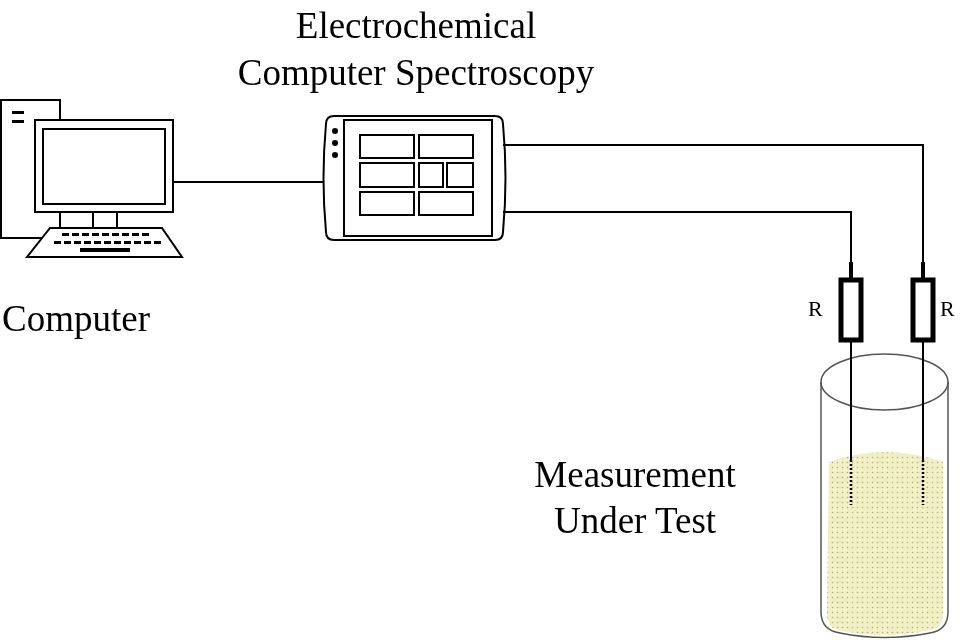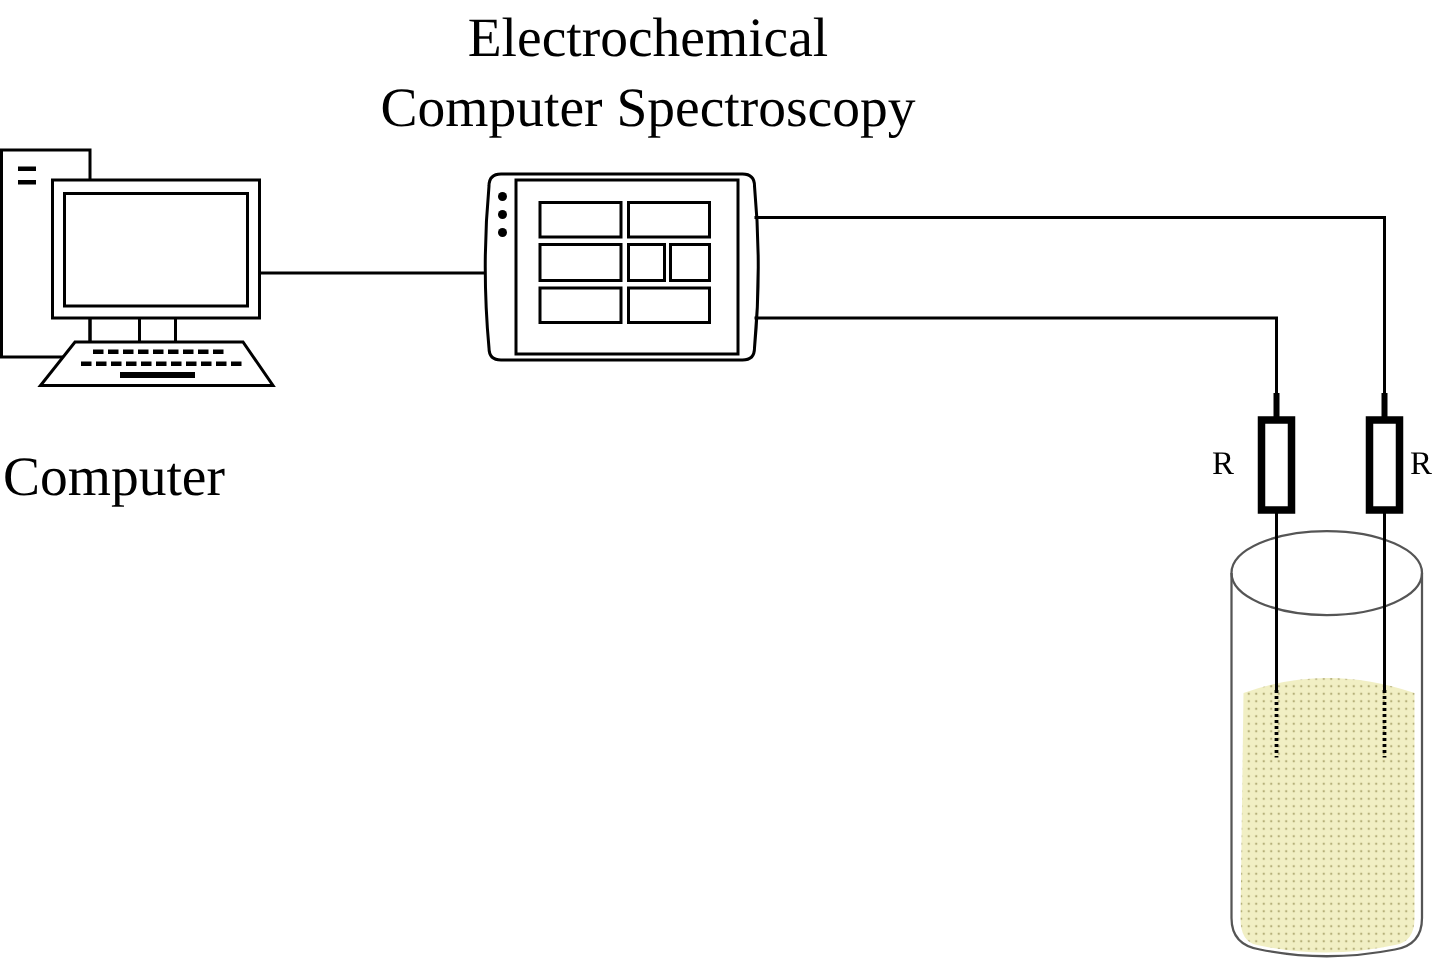--- a/index.html
+++ b/index.html
@@ -1,19 +1,19 @@
 <!DOCTYPE html>
 <html><head>
 <meta charset="utf-8">
 <style>
   html, body { margin: 0; padding: 0; background: #ffffff; }
   body { width: 962px; height: 640px; position: relative; overflow: hidden; font-family: "Liberation Serif", "DejaVu Serif", serif; color: #000; }
   svg.diagram { position: absolute; left: 0; top: 0; }
   .lbl { position: absolute; font-family: "Liberation Serif", "DejaVu Serif", serif; color: #000; white-space: nowrap; line-height: 1.0; }
-  .title { left: 192px; top: 2px; width: 480px; text-align: center; font-size: 37px; line-height: 47px; }
+  .title { left: 176px; top: 2px; width: 480px; text-align: center; font-size: 37px; line-height: 47px; }
   .computer-lbl { left: 2px; top: 300px; font-size: 37px; }
   .mut-lbl { left: 490px; top: 452px; width: 290px; text-align: center; font-size: 37px; line-height: 46px; }
   .r-lbl { font-size: 22px; }
   .r-left { left: 808px; top: 298px; }
   .r-right { left: 940px; top: 298px; }
 </style>
 </head>
 <body>
 
 <svg class="diagram" width="962" height="640" viewBox="0 0 962 640" xmlns="http://www.w3.org/2000/svg">
@@ -106,16 +106,18 @@
 </svg>
 
 <div class="lbl title">
   <div>Electrochemical</div>
   <div>Computer Spectroscopy</div>
 </div>
 
 <div class="lbl computer-lbl">Computer</div>
 
 <div class="lbl mut-lbl">
+  <div>Measurement</div>
+  <div>Under Test</div>
 </div>
 
 <div class="lbl r-lbl r-left">R</div>
 <div class="lbl r-lbl r-right">R</div>
 
 </body></html>

